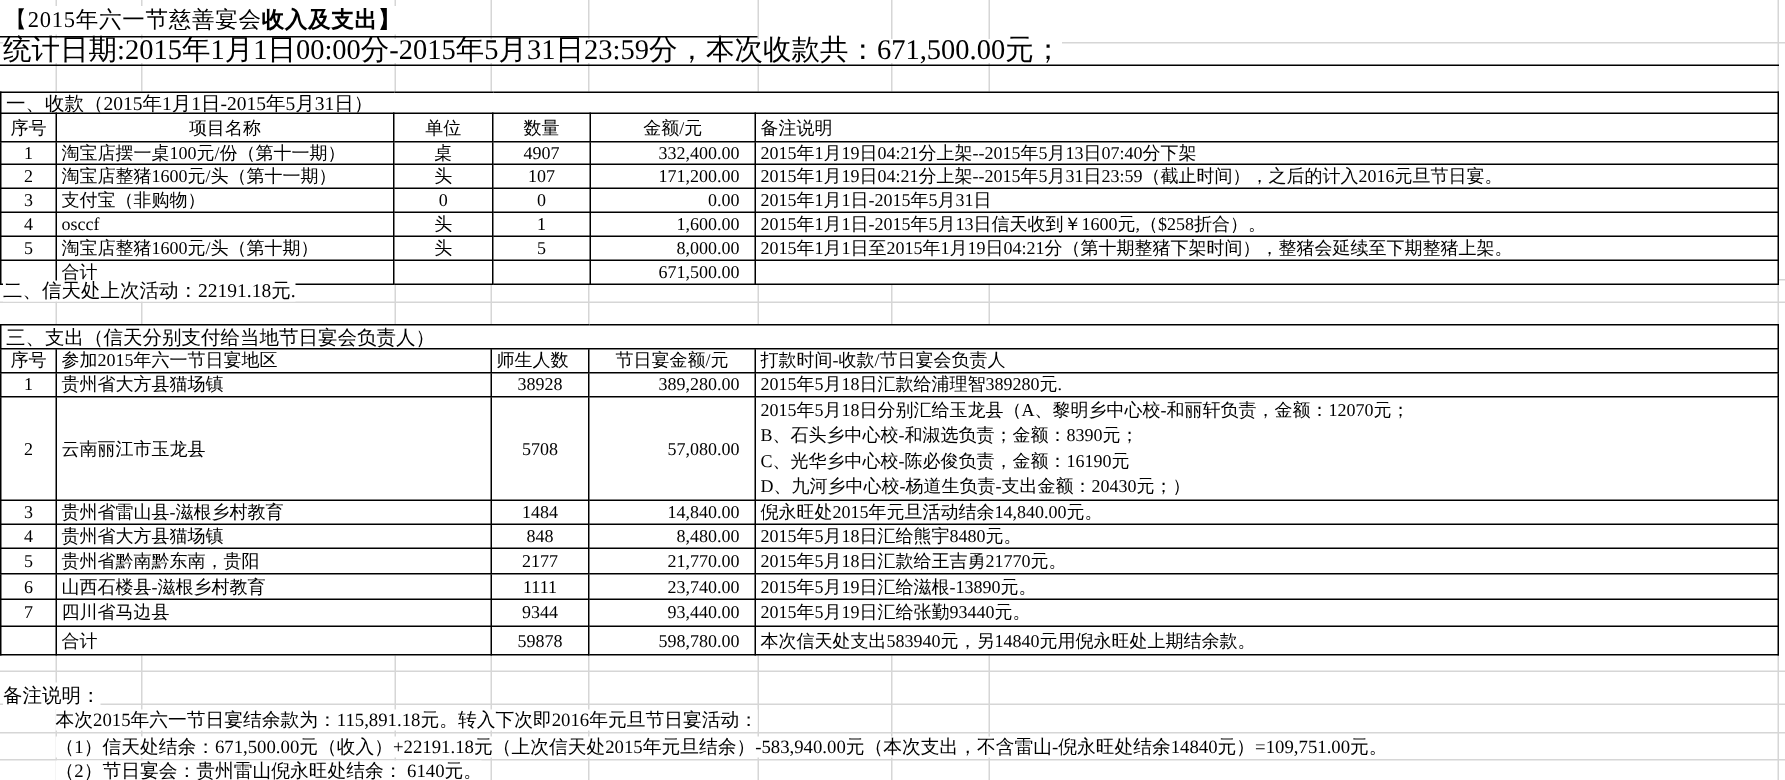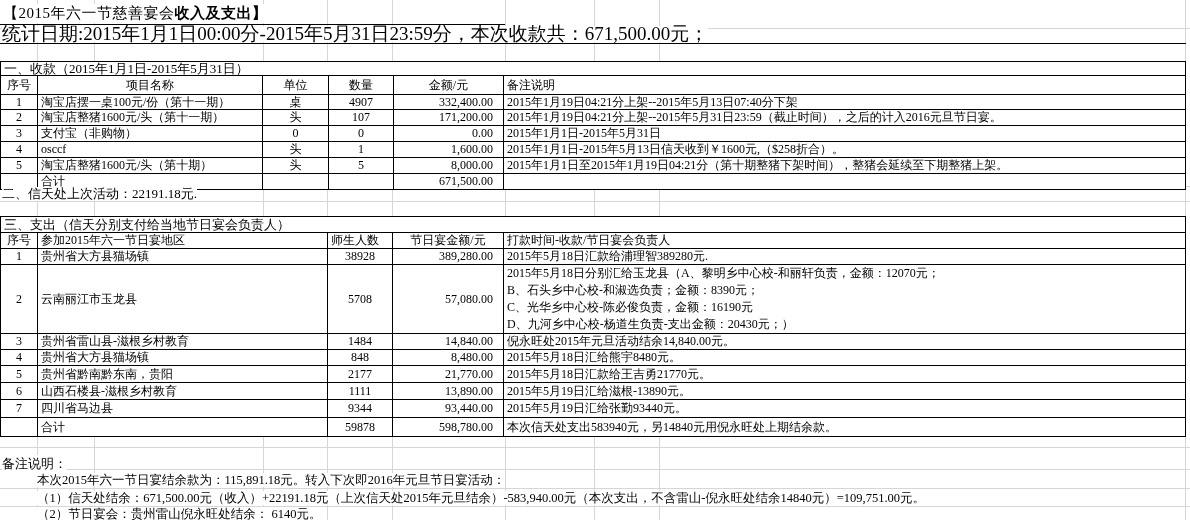--- a/index.html
+++ b/index.html
@@ -188,21 +188,21 @@
         <td class="c">5</td>
         <td class="l">贵州省黔南黔东南，贵阳</td>
         <td class="c">2177</td>
         <td class="r">21,770.00</td>
         <td class="l">2015年5月18日汇款给王吉勇21770元。</td>
       </tr>
       <tr style="height:17px;">
         <td class="c">6</td>
         <td class="l">山西石楼县-滋根乡村教育</td>
         <td class="c">1111</td>
-        <td class="r">13,890.00</td>
+        <td class="r">23,740.00</td>
         <td class="l">2015年5月19日汇给滋根-13890元。</td>
       </tr>
       <tr style="height:18px;">
         <td class="c">7</td>
         <td class="l">四川省马边县</td>
         <td class="c">9344</td>
         <td class="r">93,440.00</td>
         <td class="l">2015年5月19日汇给张勤93440元。</td>
       </tr>
       <tr style="height:19px;">

